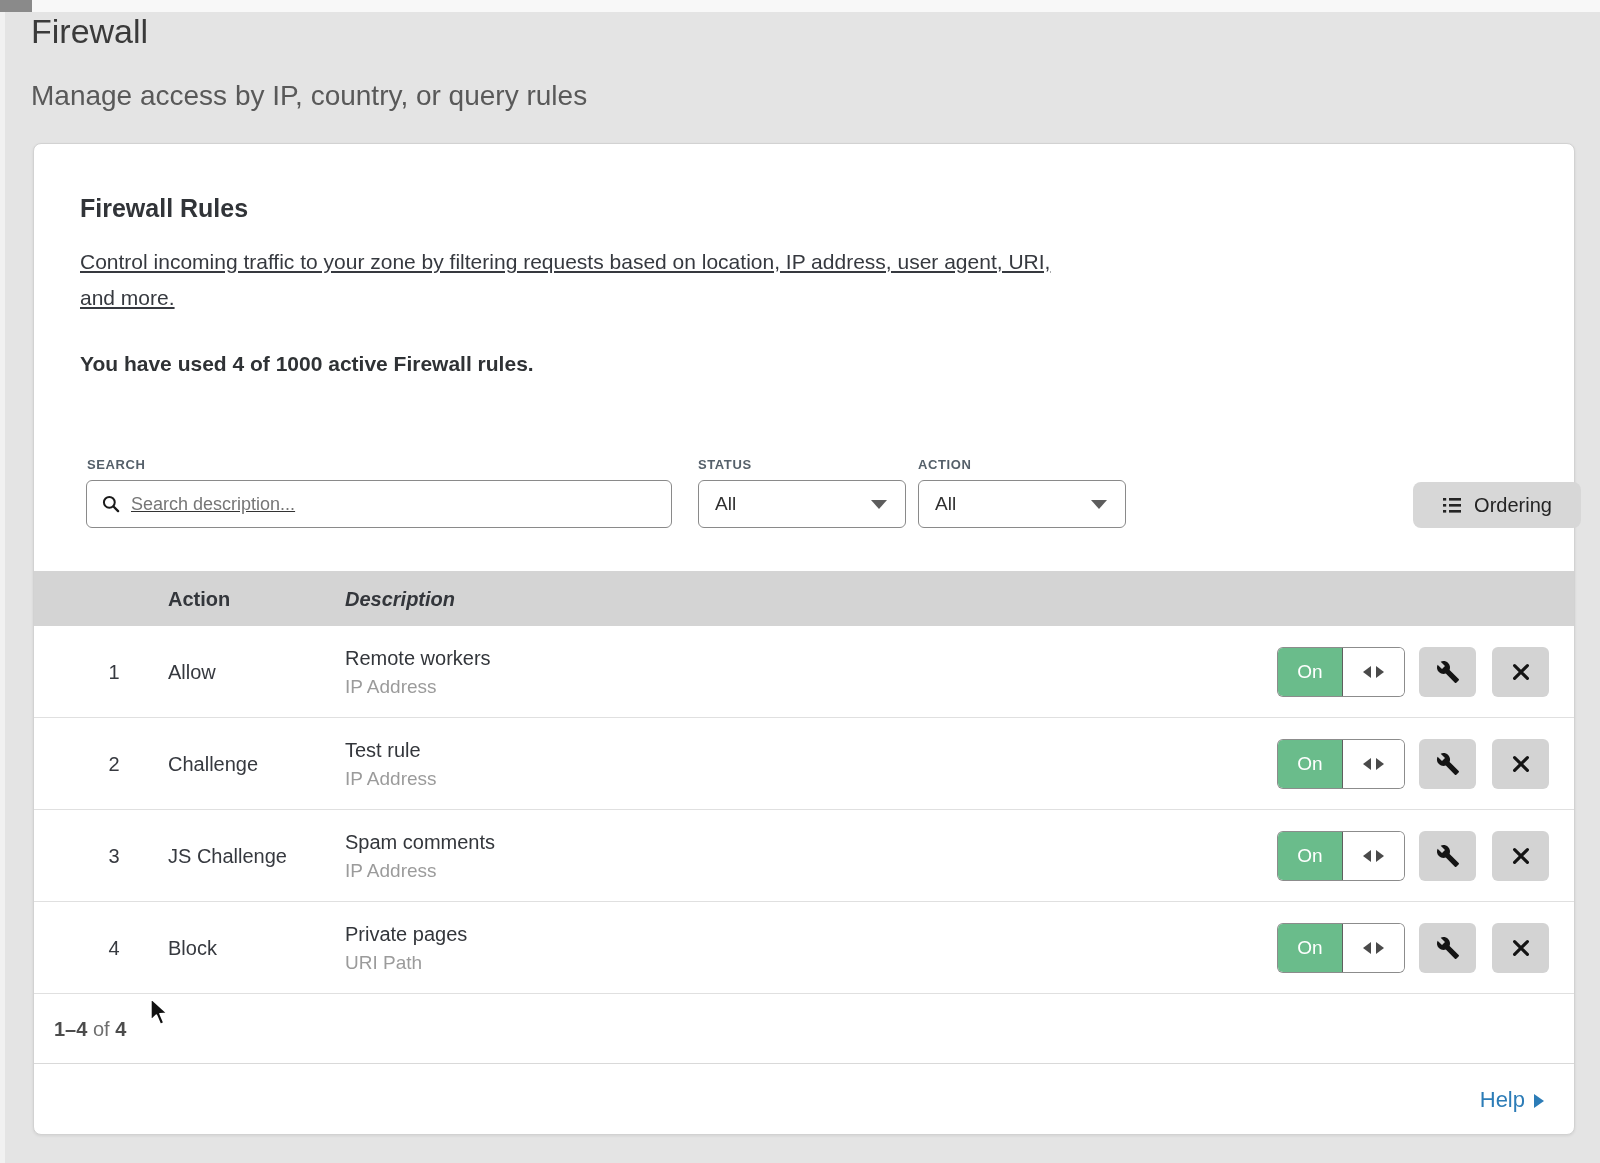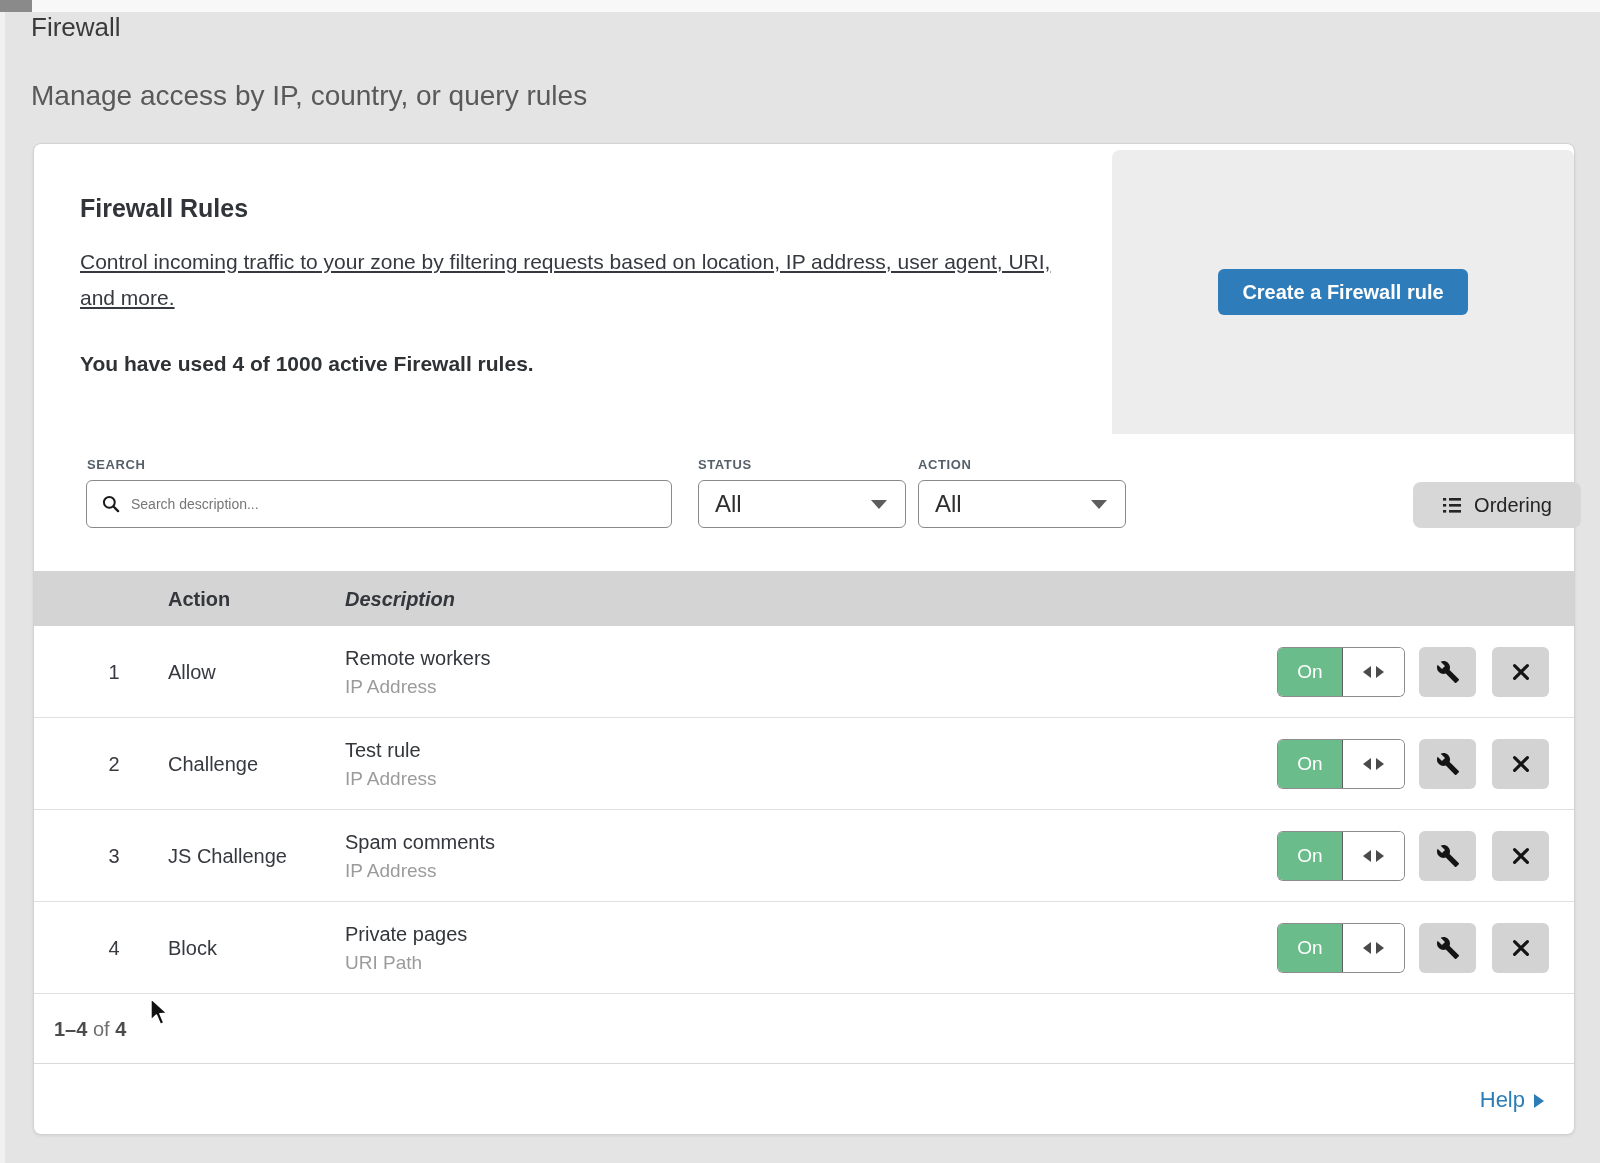--- a/index.html
+++ b/index.html
@@ -8,21 +8,21 @@
     font-family: "Liberation Sans", "DejaVu Sans", sans-serif;
     background:#e4e4e4;
     position:relative;
     overflow:hidden;
     color:#36393f;
   }
   .chrome-top { position:absolute; left:0; top:0; width:1600px; height:12px; background:#f8f8f8; }
   .chrome-corner { position:absolute; left:0; top:0; width:32px; height:12px; background:#8a8a8a; }
   .chrome-left { position:absolute; left:0; top:12px; width:5px; bottom:0; background:#f1f1f1; }
 
-  .page-title { position:absolute; left:31px; top:12px; font-size:26px; font-weight:500; color:#3a3a3a; }
+  .page-title { position:absolute; left:31px; top:12px; font-size:34px; font-weight:500; color:#3a3a3a; }
   .page-subtitle { position:absolute; left:31px; top:80px; font-size:28px; font-weight:400; color:#595959; }
 
   .card {
     position:absolute; left:33px; top:143px; width:1542px; height:992px;
     background:#ffffff; border:1px solid #d2d2d2; border-radius:8px;
     box-shadow:0 1px 3px rgba(0,0,0,0.08);
   }
 
   
   .card-top { position:relative; height:290px; }
@@ -45,29 +45,29 @@
   .filter-label { position:absolute; font-size:13px; font-weight:700; letter-spacing:0.6px; color:#55606a; }
   .search-label { left:21px; top:23px; }
   .status-label { left:632px; top:23px; }
   .action-label { left:852px; top:23px; }
   .search-box {
     position:absolute; left:20px; top:46px; width:586px; height:48px;
     border:1px solid #8a8a8a; border-radius:6px; background:#fff;
     display:flex; align-items:center; padding:0 14px; gap:10px;
   }
   .search-box input {
-    border:none; outline:none; flex:1; font-size:14px; color:#333;
-    font-family:inherit; background:transparent;
+    border:none; outline:none; flex:1; font-size:18px; color:#333;
+    font-family:inherit; background:transparent;text-decoration:underline;
   }
   .search-box input::placeholder { color:#767676; }
   .select {
     position:absolute; top:46px; width:208px; height:48px;
     border:1px solid #8a8a8a; border-radius:6px; background:#fff;
     display:flex; align-items:center; justify-content:space-between;
-    padding:0 18px 0 16px; font-size:24px; color:#2f2f2f; cursor:pointer;
+    padding:0 18px 0 16px; font-size:19px; color:#2f2f2f; cursor:pointer;
   }
   .status-select { left:632px; }
   .action-select { left:852px; }
   .caret-down { width:0; height:0; border-left:8px solid transparent; border-right:8px solid transparent; border-top:9px solid #5d5d5d; }
   .ordering-btn {
     position:absolute; left:1347px; top:48px; width:168px; height:46px;
     background:#d7d7d7; border:none; border-radius:8px; cursor:pointer;
     display:flex; align-items:center; justify-content:center; gap:12px;
     font-size:20px; color:#242424; font-family:inherit;
   }
@@ -131,23 +131,20 @@
 <div class="chrome-top"></div>
 <div class="chrome-corner"></div>
 <div class="chrome-left"></div>
 
 <h1 class="page-title">Firewall</h1>
 <div class="page-subtitle">Manage access by IP, country, or query rules</div>
 
 <div class="card">
 
   <div class="card-top">
-    <div class="create-panel">
-      <button class="create-btn">Create a Firewall rule</button>
-    </div>
     <h2 class="card-heading">Firewall Rules</h2>
     <p class="card-desc">Control incoming traffic to your zone by filtering requests based on location, IP address, user agent, URI, and more.</p>
     <p class="card-usage">You have used 4 of 1000 active Firewall rules.</p>
   </div>
 
   <div class="filters">
     <span class="filter-label search-label">SEARCH</span>
     <div class="search-box">
       <svg width="20" height="20" viewBox="0 0 24 24">
         <circle cx="10" cy="10" r="6.5" fill="none" stroke="#1a1a1a" stroke-width="2.4"></circle>

